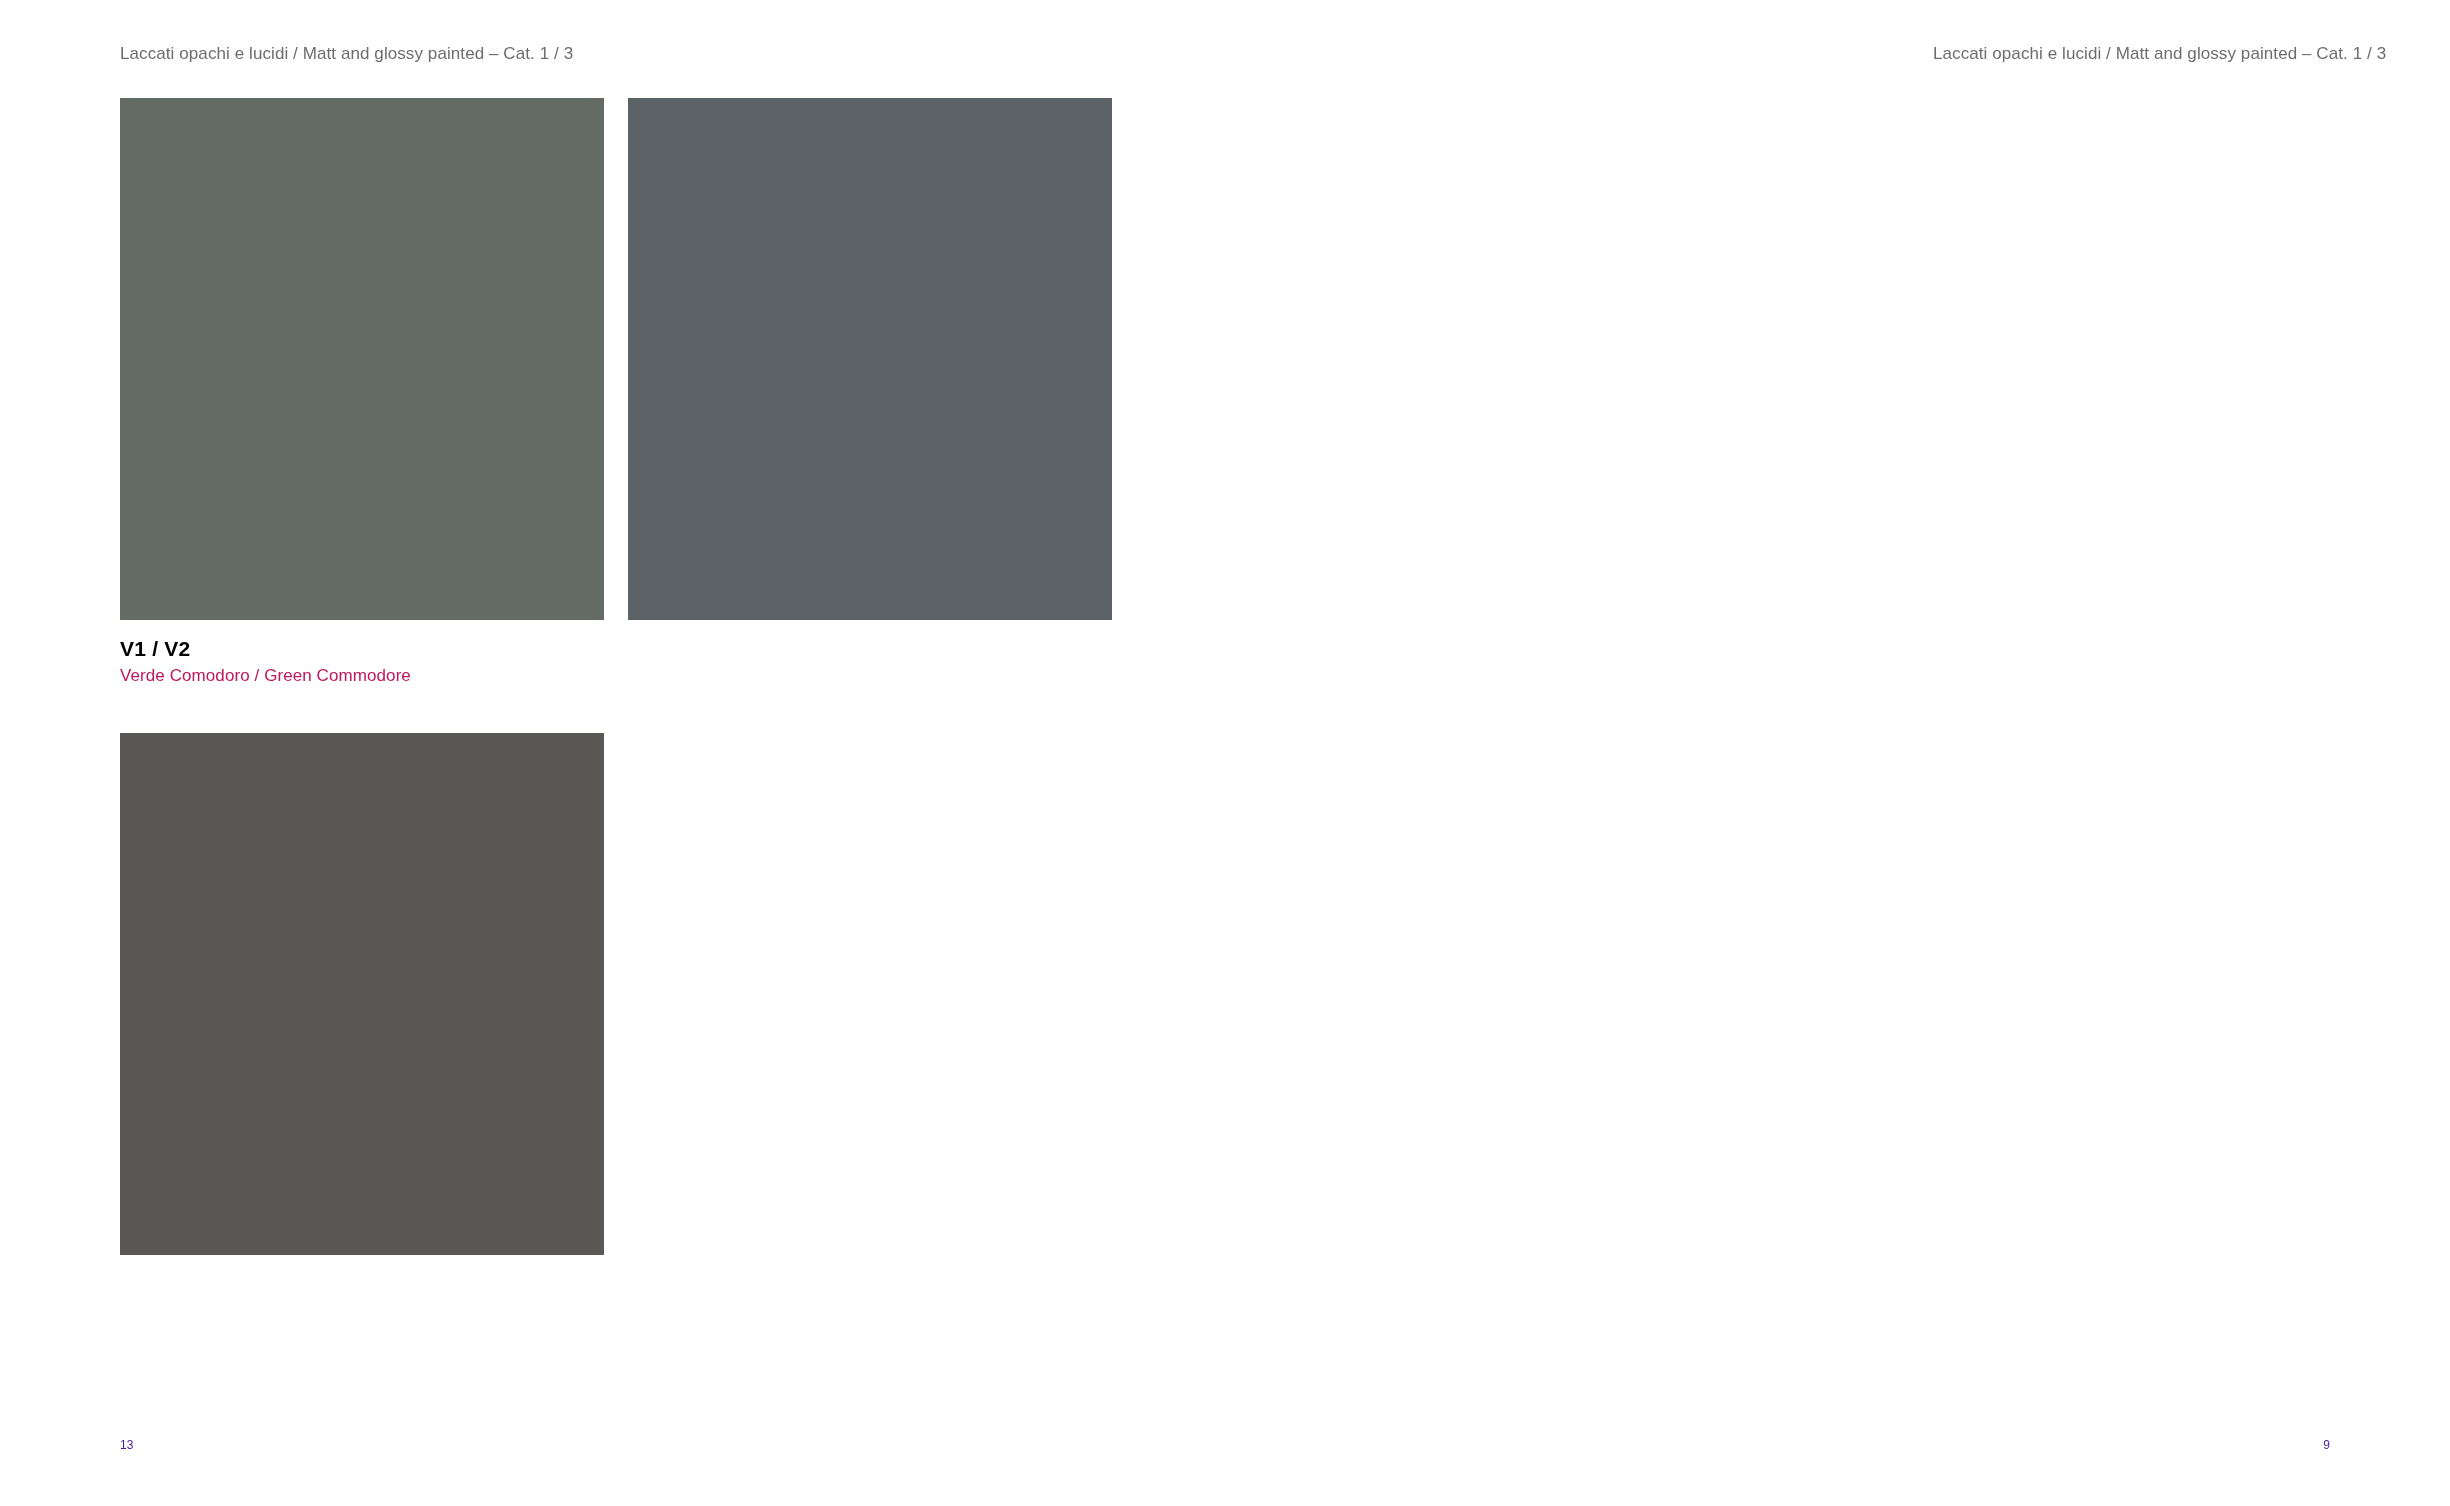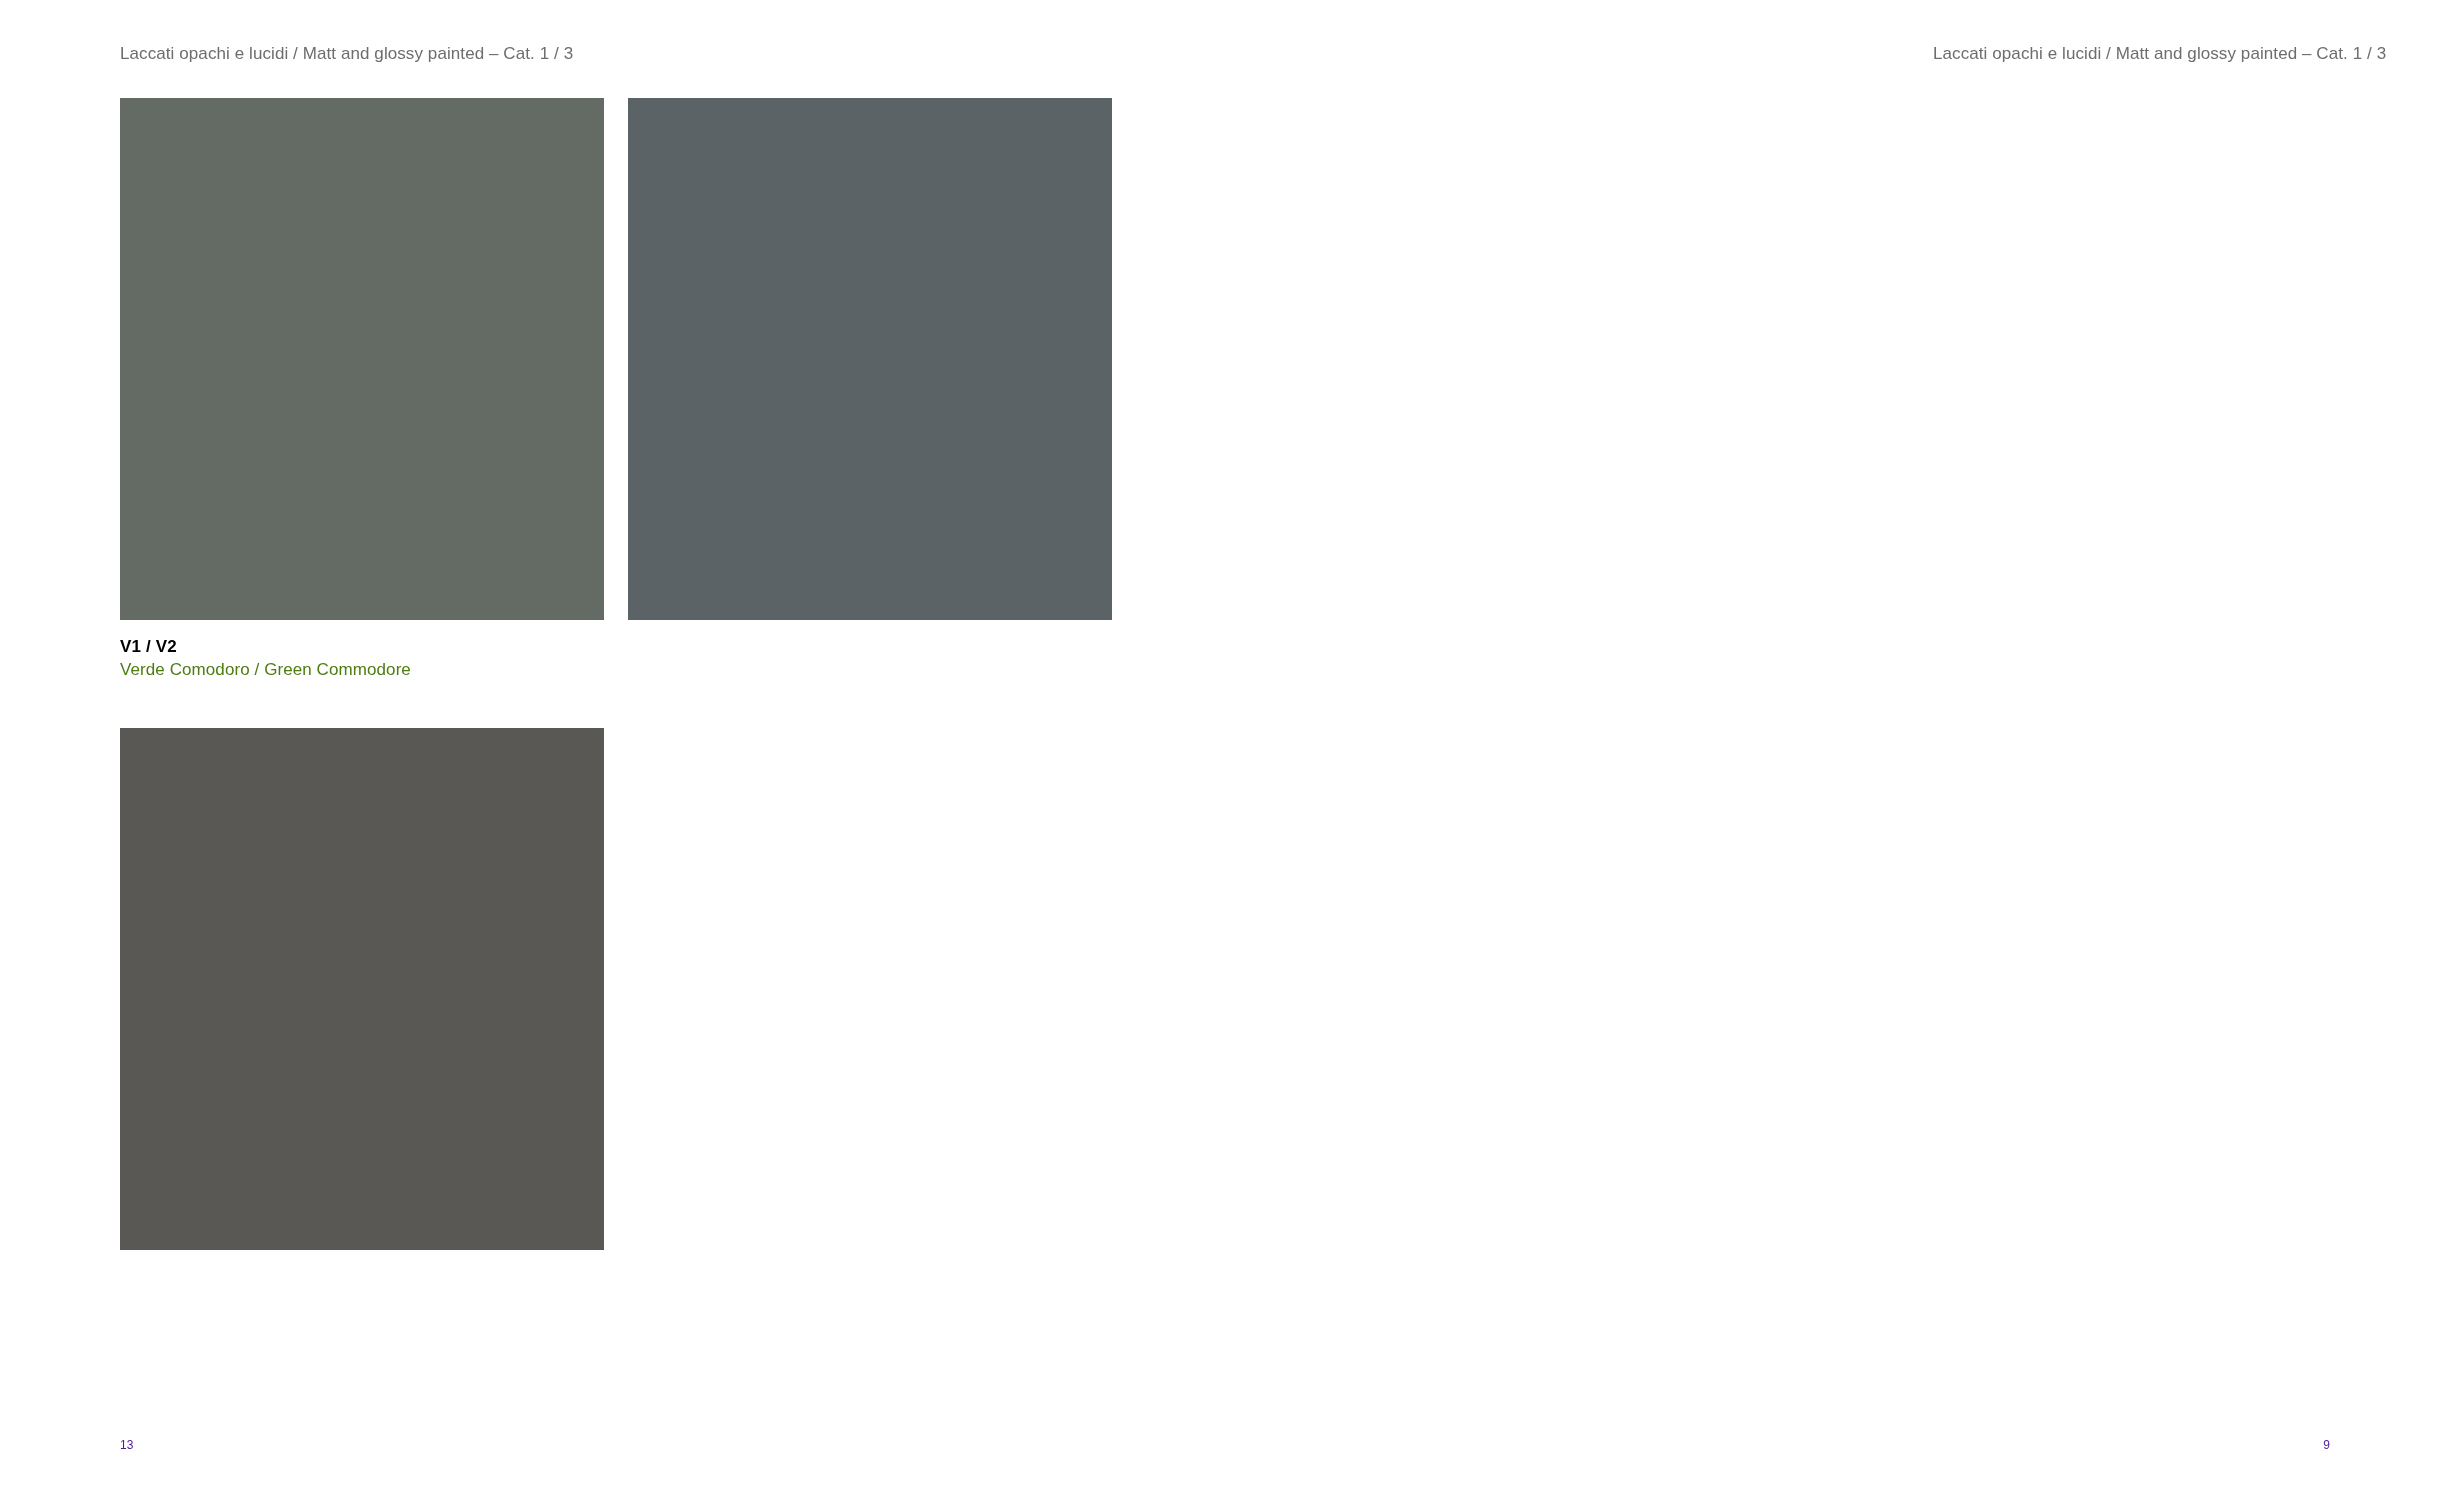--- a/index.html
+++ b/index.html
@@ -65,31 +65,31 @@
     width: 484px;
     height: 522px;
     display: block;
   }
 
   .swatch-caption {
     margin-top: 14.7px;
   }
 
   .swatch-code {
-    font-size: 17px;
+    font-size: 21px;
     font-weight: bold;
     color: #000000;
     line-height: 1.38;
     letter-spacing: 0.01em;
   }
 
   .swatch-name {
     font-size: 17px;
     font-weight: normal;
-    color: #4d7c0f;
+    color: #be185d;
     line-height: 1.38;
     letter-spacing: 0.005em;
   }
 
   .page-number {
     position: absolute;
     bottom: 55px;
     font-size: 12px;
     color: #4c1d95;
     line-height: 1;

